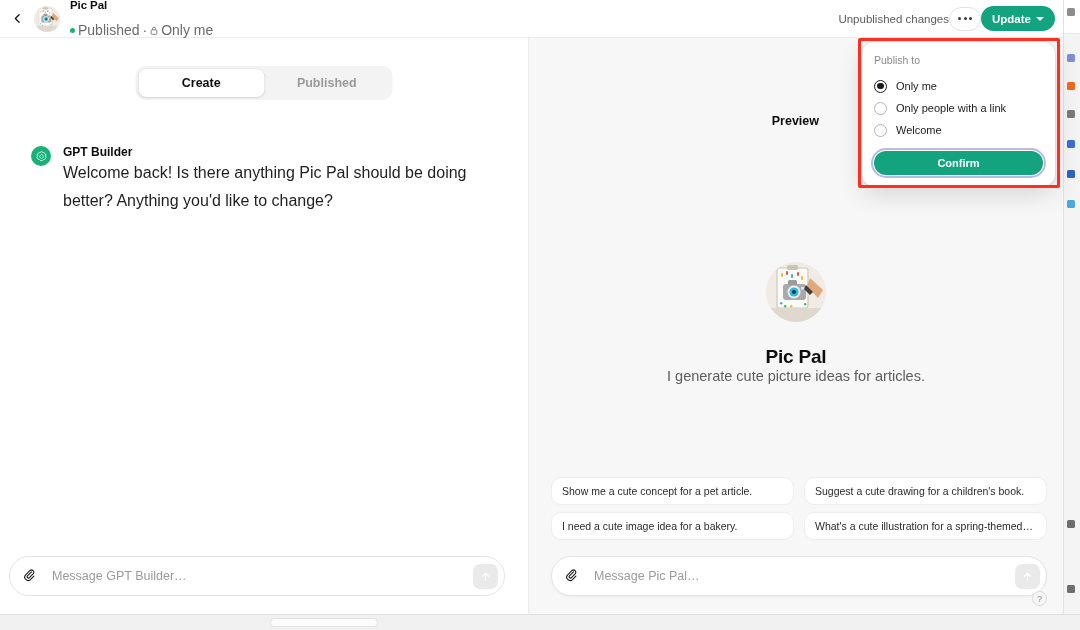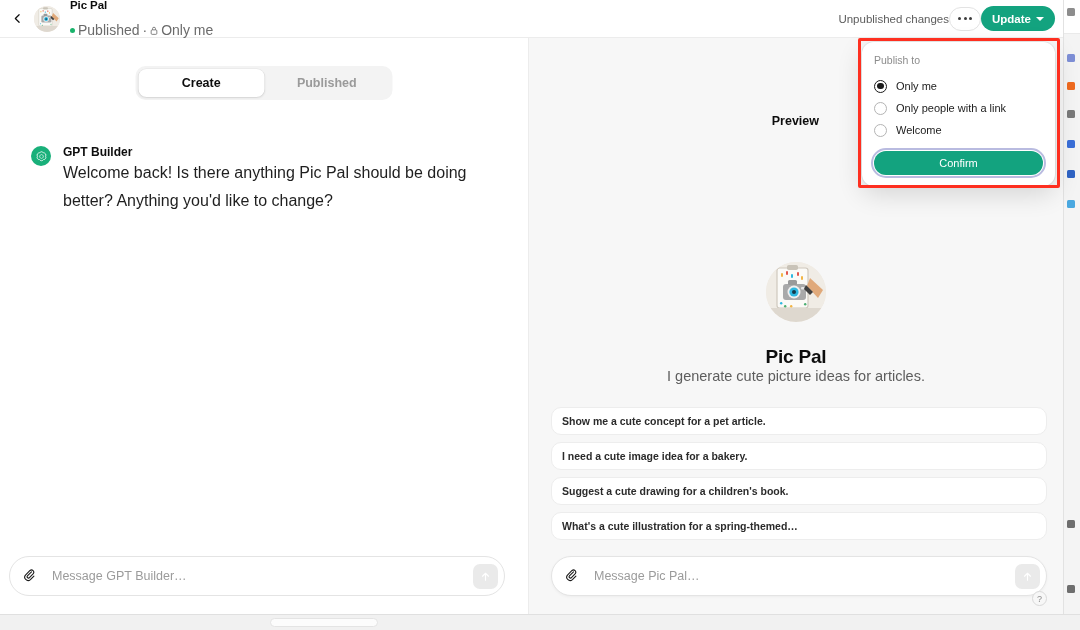--- a/index.html
+++ b/index.html
@@ -275,23 +275,22 @@
     color: #5d5d5d;
   }
 
   
   .chips {
     position: absolute;
     left: 22px;
     bottom: 74px;
     width: 496px;
     display: grid;
-    grid-template-columns: 1fr;
+    grid-template-columns: 1fr 1fr;
     gap: 7px 10px;
-    font-weight: bold;
   }
   .chip {
     height: 28px;
     border-radius: 10px;
     background: #ffffff;
     border: 1px solid #ededed;
     display: flex;
     align-items: center;
     padding: 0 10px;
     font-size: 10.5px;
@@ -374,21 +373,21 @@
     outline: 2px solid #b9bbe0;
     outline-offset: 1px;
   }
   .confirm-btn {
     width: 100%;
     height: 24px;
     border-radius: 14px;
     background: #13a37f;
     color: #ffffff;
     font-size: 11px;
-    font-weight: 400;
+    font-weight: 700;
     border: none;
     cursor: pointer;
     font-family: "Liberation Sans", sans-serif;
     display: flex; align-items: center; justify-content: center;
   }
 
   
   .annot-box {
     position: absolute;
     left: 858px;
@@ -612,24 +611,24 @@
         </div>
         <div class="hero-name">Pic Pal</div>
         <div class="hero-desc">I generate cute picture ideas for articles.</div>
       </div>
 
       <div class="chips">
         <div class="chip">
           <span>Show me a cute concept for a pet article.</span>
         </div>
         <div class="chip">
+          <span>Suggest a cute drawing for a children's book.</span>
+        </div>
+        <div class="chip">
           <span>I need a cute image idea for a bakery.</span>
-        </div>
-        <div class="chip">
-          <span>Suggest a cute drawing for a children's book.</span>
         </div>
         <div class="chip">
           <span>What's a cute illustration for a spring-themed…</span>
         </div>
       </div>
 
       <div class="composer right">
         <div class="clip">
           <svg width="15" height="15" viewBox="0 0 24 24" fill="none">
             <path d="M17.5 8.3l-7.1 7.1a2.2 2.2 0 003.1 3.1l7.1-7.1a4 4 0 00-5.6-5.6l-7.6 7.6a5.8 5.8 0 008.2 8.2l6.1-6.1" stroke="#1a1a1a" stroke-width="1.9" stroke-linecap="round" stroke-linejoin="round" transform="translate(-2.5,-3) scale(0.92)"></path>

